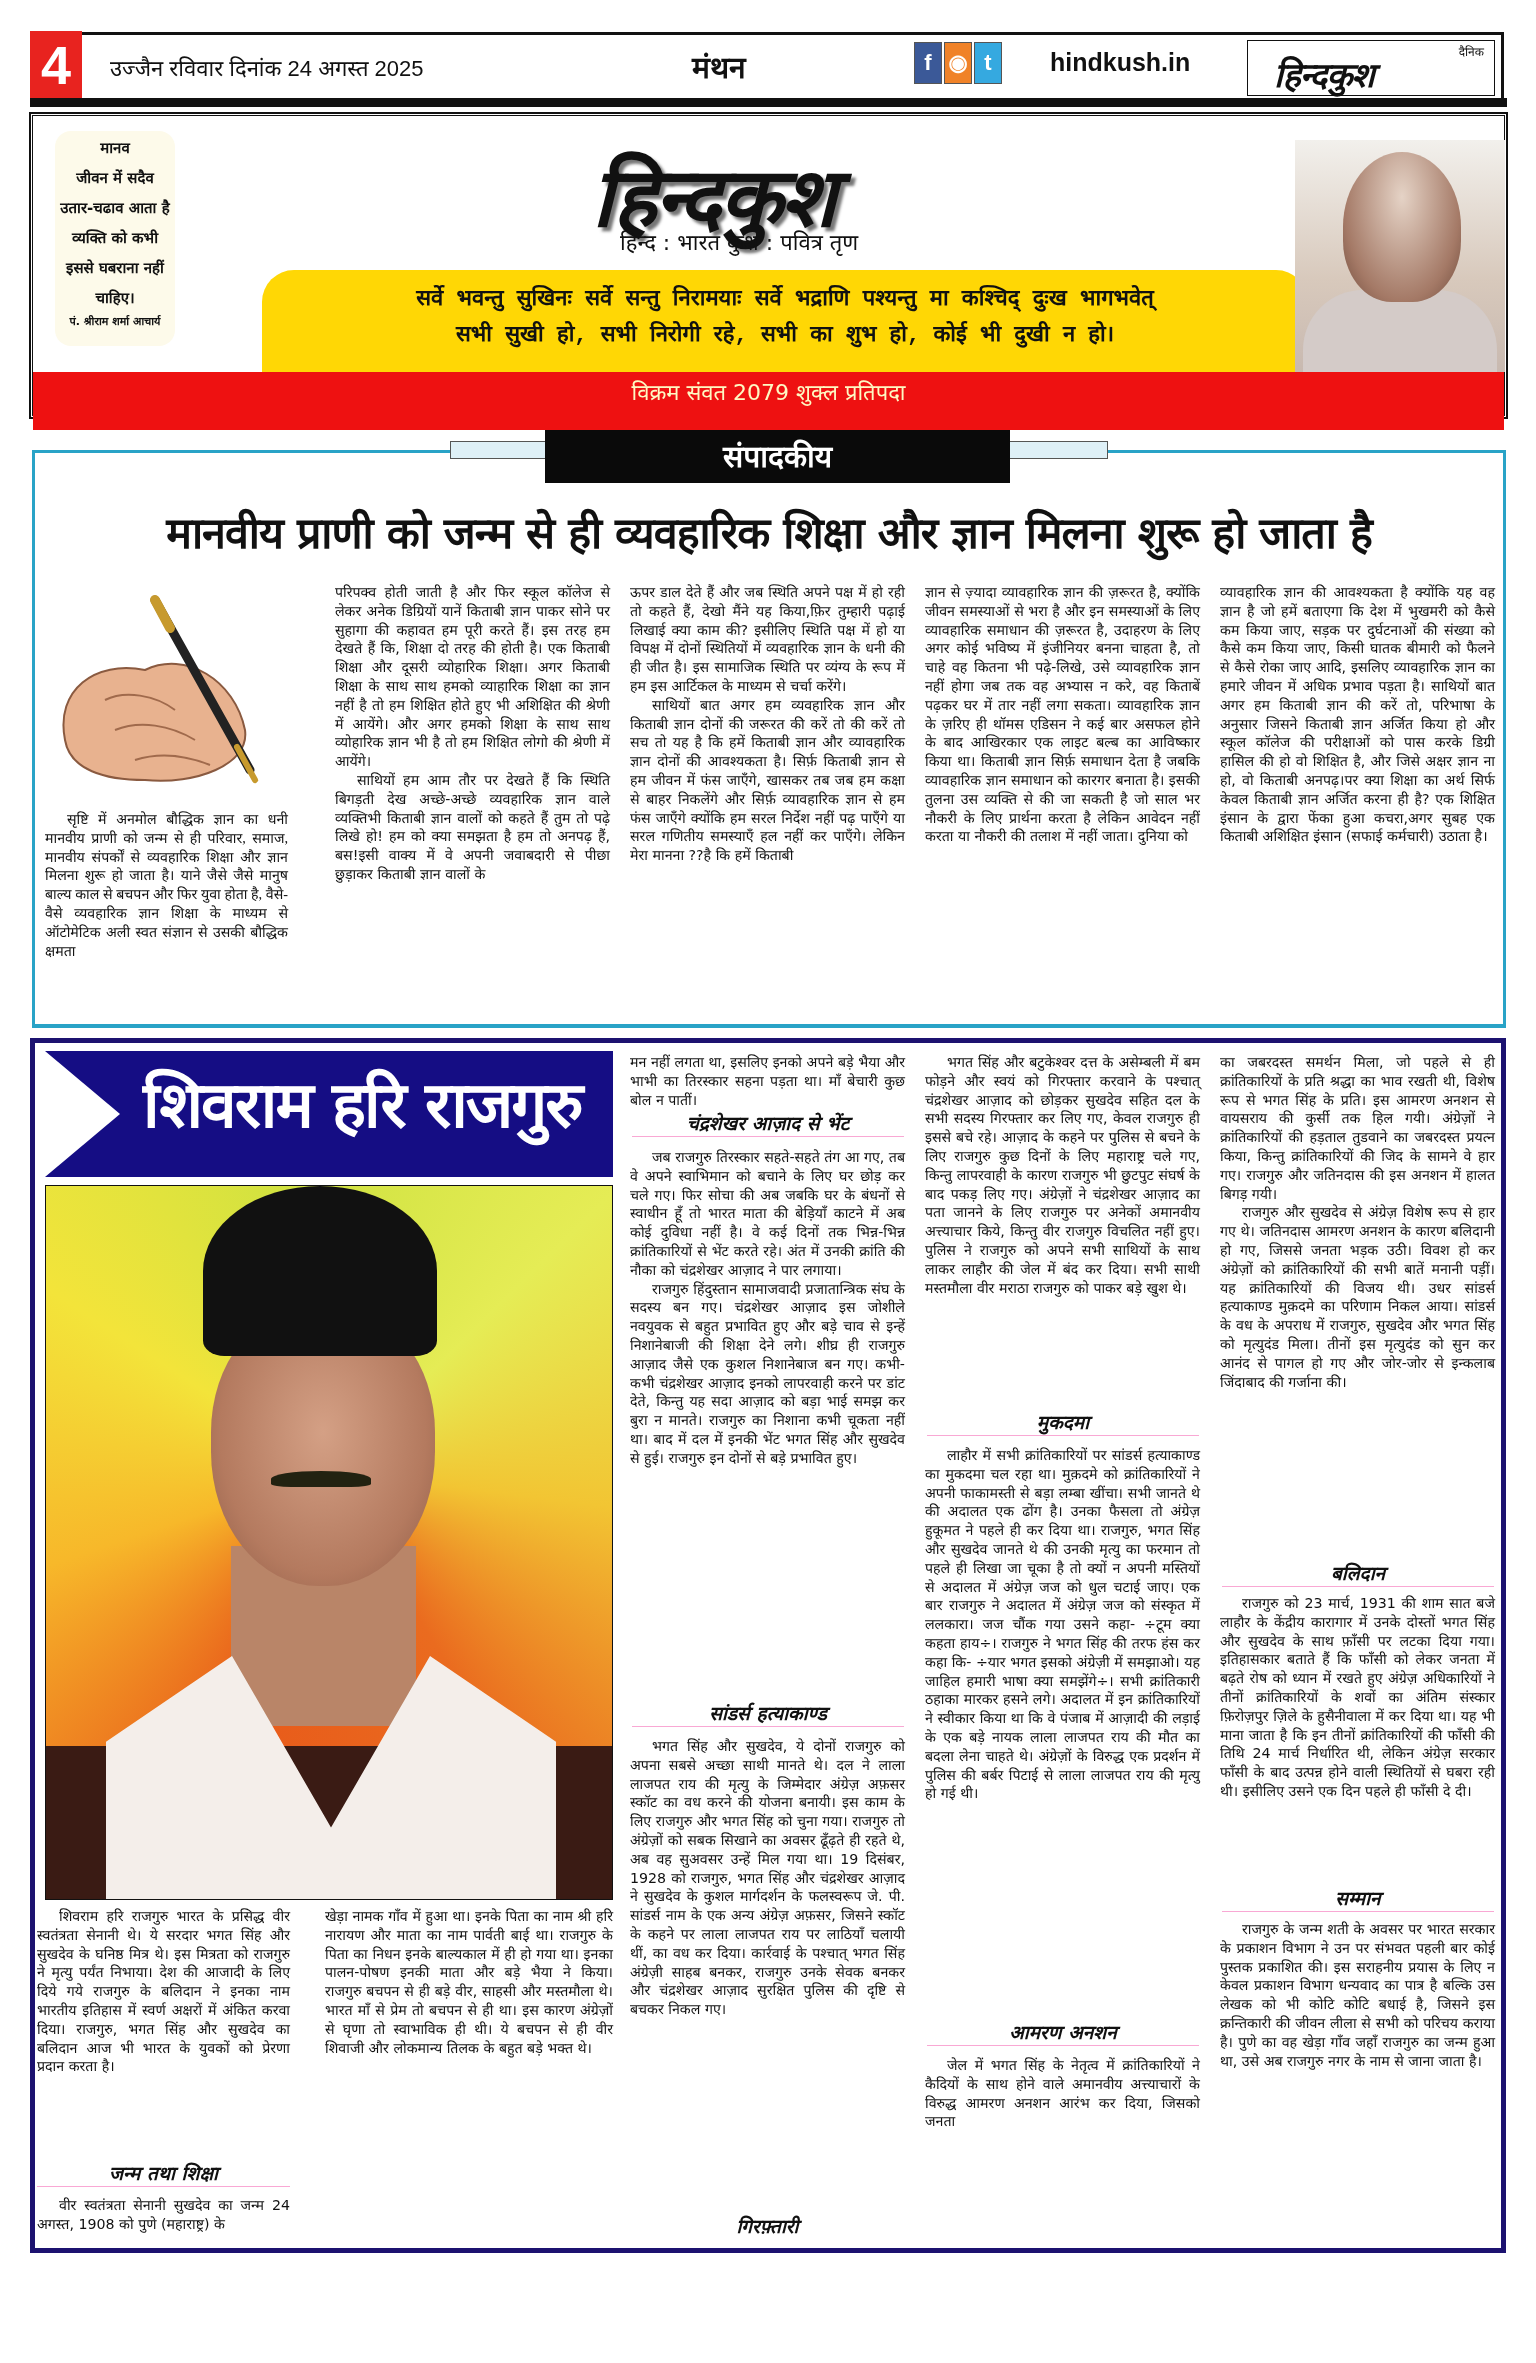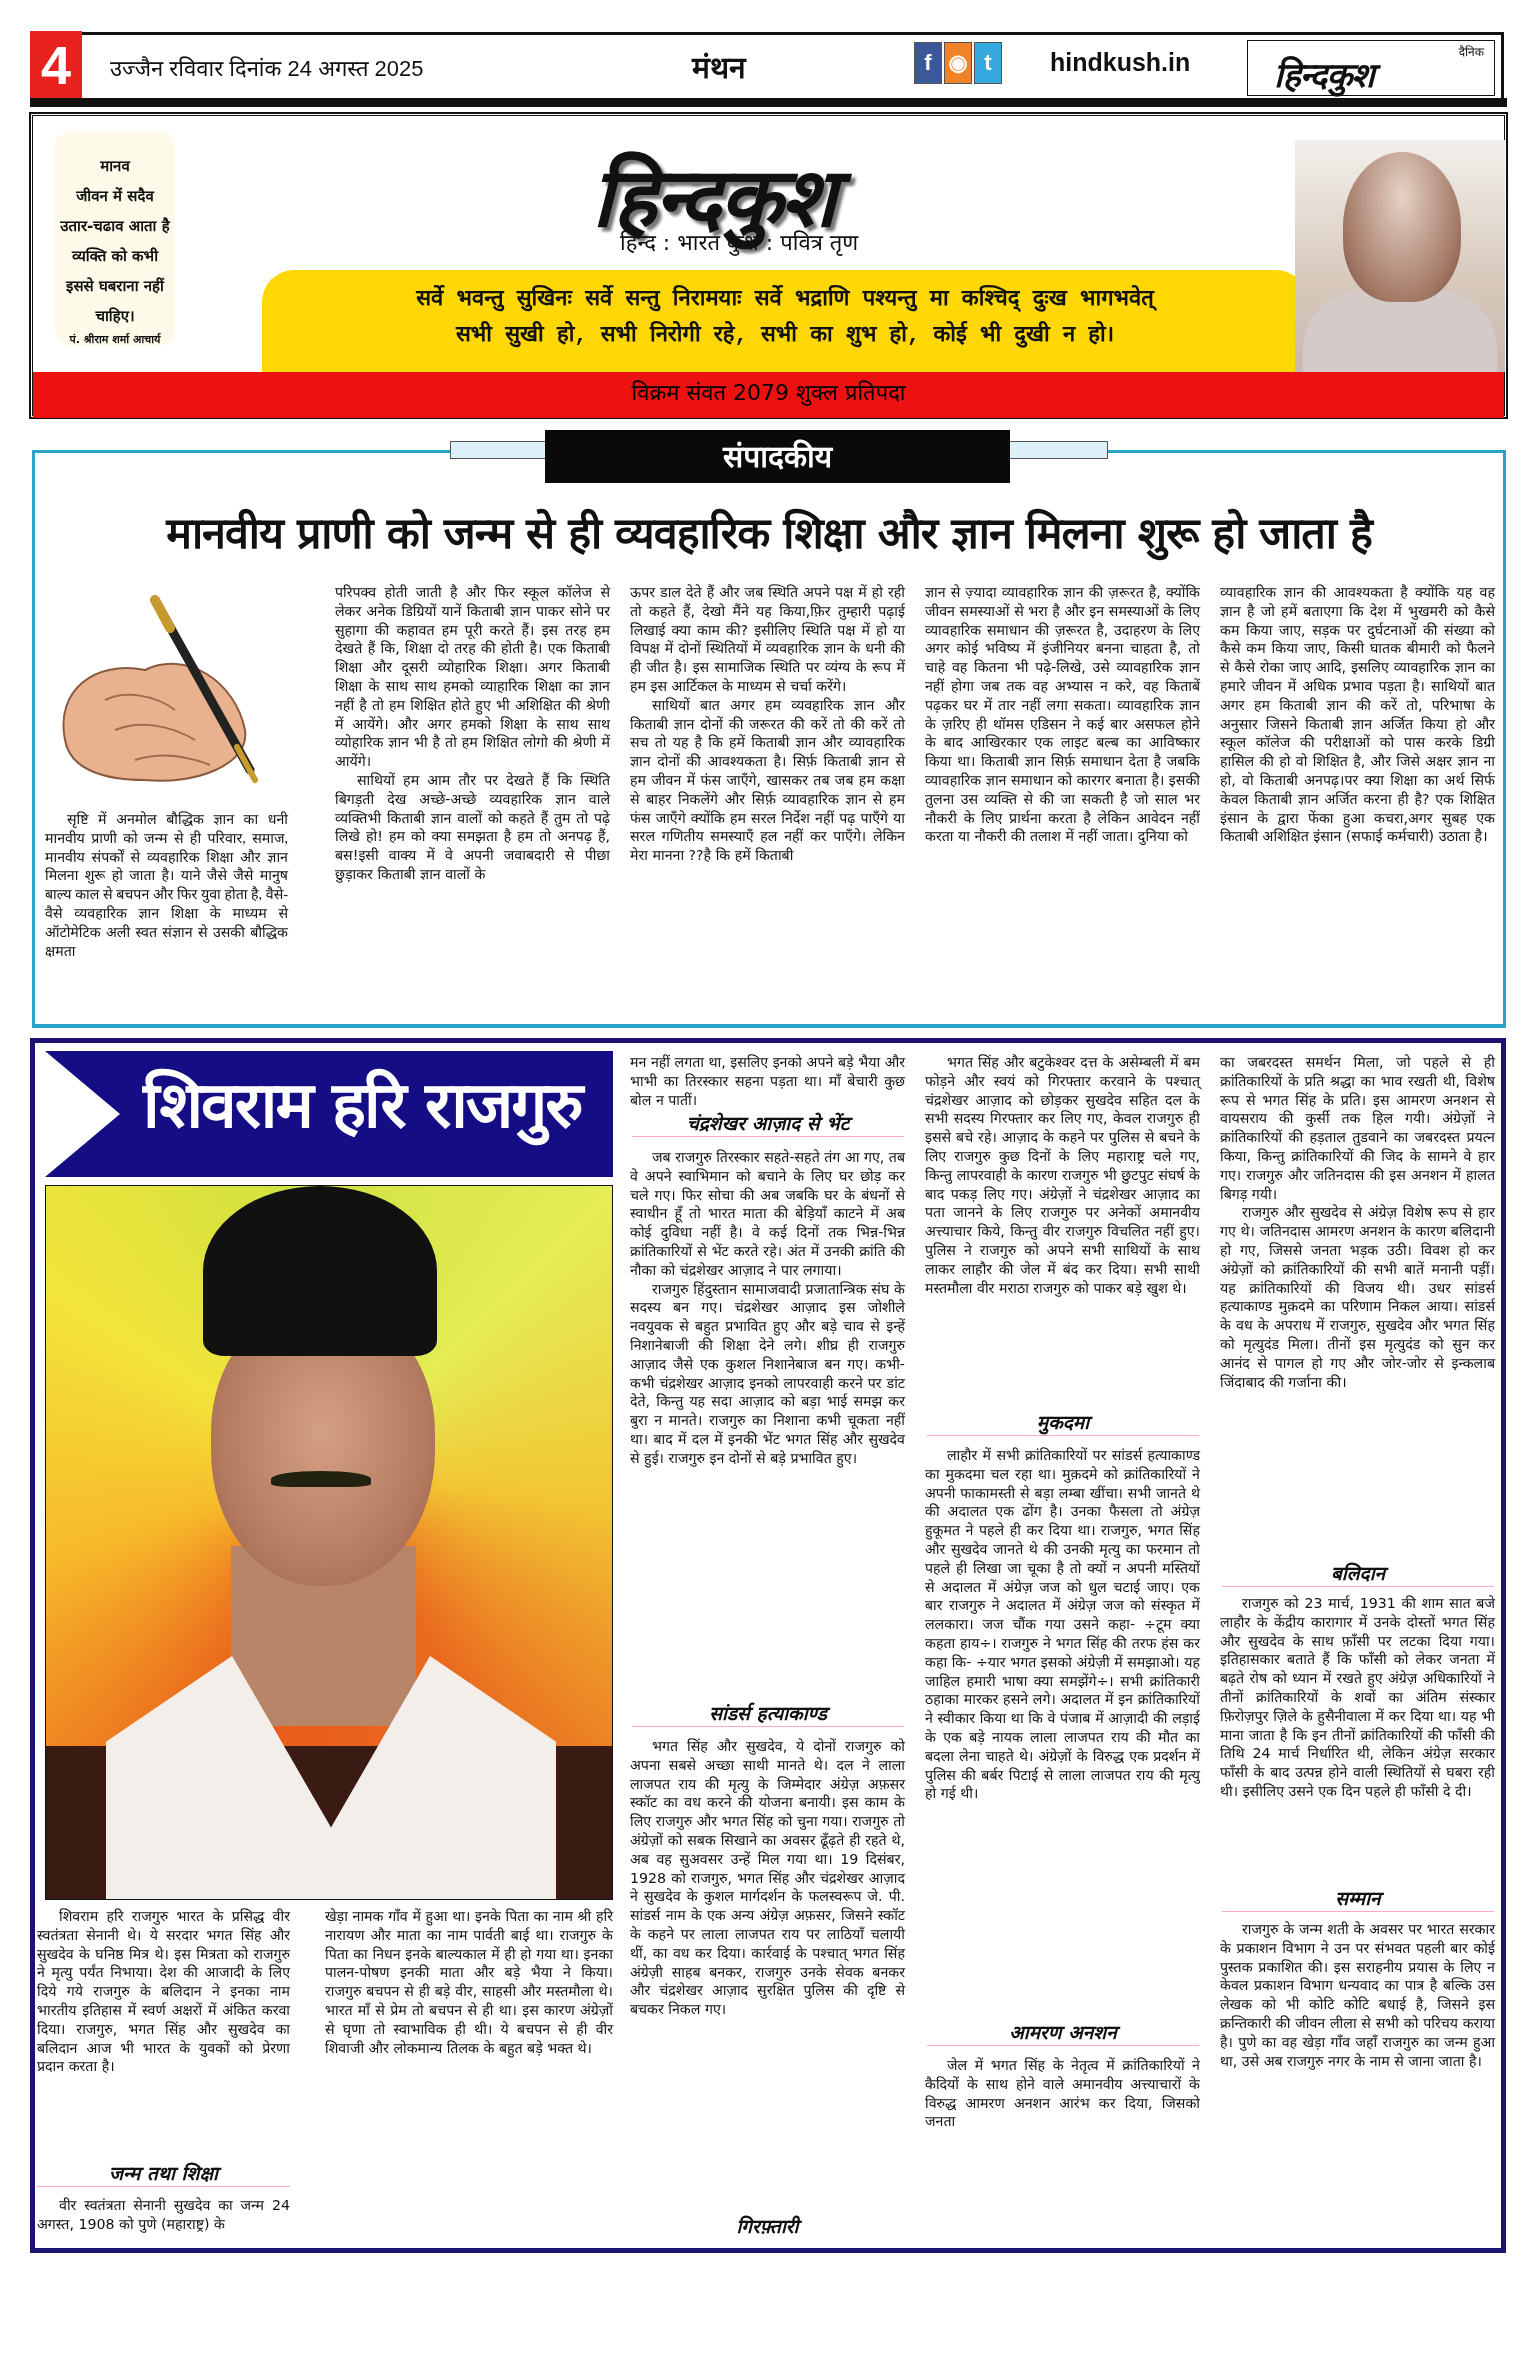--- a/index.html
+++ b/index.html
@@ -14,31 +14,31 @@
   #social { left: 914px; top: 42px; display: flex; gap: 2px; }
   .soc { width: 28px; height: 42px; display: flex; align-items: center; justify-content: center; color: #fff; font-weight: bold; font-size: 22px; font-family: "Liberation Sans", sans-serif; border: 1px solid #555; }
   #site-url { left: 1050px; top: 48px; font-size: 25px; font-weight: bold; font-family: "Liberation Sans", sans-serif; }
   #mini-logo { left: 1247px; top: 40px; width: 248px; height: 56px; border: 1.5px solid #111; }
   #mini-logo .dainik { position: absolute; right: 10px; top: 2px; font-size: 12px; }
   #mini-logo .name { position: absolute; left: 26px; top: 10px; font-size: 34px; font-weight: 900; font-style: italic; letter-spacing: -1px; }
   #black-bar { left: 30px; top: 98px; width: 1477px; height: 9px; background: #111; }
 
   
   #masthead { left: 30px; top: 113px; width: 1477px; height: 305px; border: 3px double #111; outline: 1px solid #111; }
-  #quote-box { left: 55px; top: 131px; width: 120px; height: 215px; background: #fdfaea; border-radius: 16px; text-align: center; padding-top: 20px; }
+  #quote-box { left: 55px; top: 131px; width: 120px; height: 215px; background: #fdfaea; border-radius: 16px; text-align: center; padding-top: 2px; }
   #quote-box p { font-size: 15px; line-height: 30px; font-weight: bold; }
   #quote-box .author { font-size: 11px; line-height: 14px; margin-top: 2px; }
   #mast-logo { left: 592px; top: 138px; font-size: 82px; font-weight: 900; font-style: italic; letter-spacing: -2px; text-shadow: 4px 4px 3px #777; }
   #mast-sub { left: 620px; top: 226px; font-size: 22px; }
   #mantra-box { left: 262px; top: 270px; width: 1046px; height: 102px; background: #ffd705; border-radius: 32px 32px 0 0; text-align: center; padding-top: 12px; }
   #mantra-box div { font-size: 22px; font-weight: bold; line-height: 36px; font-family: Liberation Mono, monospace; }
   #portrait-top { left: 1295px; top: 140px; width: 210px; height: 232px; background: linear-gradient(180deg, #f2f0ec 0%, #d8c9bc 60%, #c8b9b0 100%); }
   #portrait-top .head { position:absolute; left:48px; top:12px; width:118px; height:150px; border-radius:55% 55% 45% 45%; background: radial-gradient(ellipse at 50% 30%, #e5d3c6, #a47966 70%, #6d4a3b); }
   #portrait-top .body { position:absolute; left:8px; top:150px; width:194px; height:82px; border-radius:60px 60px 0 0; background:#d4cbc8; }
-  #vikram-bar { left: 33px; top: 372px; width: 1471px; height: 46px; background: #ee1111; color: #000000; text-align: center; font-size: 22px; line-height: 42px; }
+  #vikram-bar { left: 33px; top: 372px; width: 1471px; height: 58px; background: #ee1111; color: #fef9c3; text-align: center; font-size: 22px; line-height: 42px; }
 
   
   #editorial-frame { left: 32px; top: 450px; width: 1474px; height: 578px; border: 3px solid #29a3c7; border-bottom-width: 4px; }
   #edit-tab-left { left: 450px; top: 441px; width: 100px; height: 18px; background: #def0f7; border: 1.5px solid #555; }
   #edit-tab-right { left: 1008px; top: 441px; width: 100px; height: 18px; background: #def0f7; border: 1.5px solid #555; }
   #edit-label { left: 545px; top: 430px; width: 465px; height: 53px; background: #0a0a0a; color: #fff; text-align: center; font-size: 30px; line-height: 53px; font-weight: bold; }
   #edit-headline { left: 32px; top: 502px; width: 1474px; text-align: center; font-size: 43px; font-weight: 900; letter-spacing: -1px; }
   .col { position: absolute; font-size: 14.2px; line-height: 18.8px; text-align: justify; color: #111; }
   .col p { text-indent: 22px; }
   .col p.noind { text-indent: 0; }

